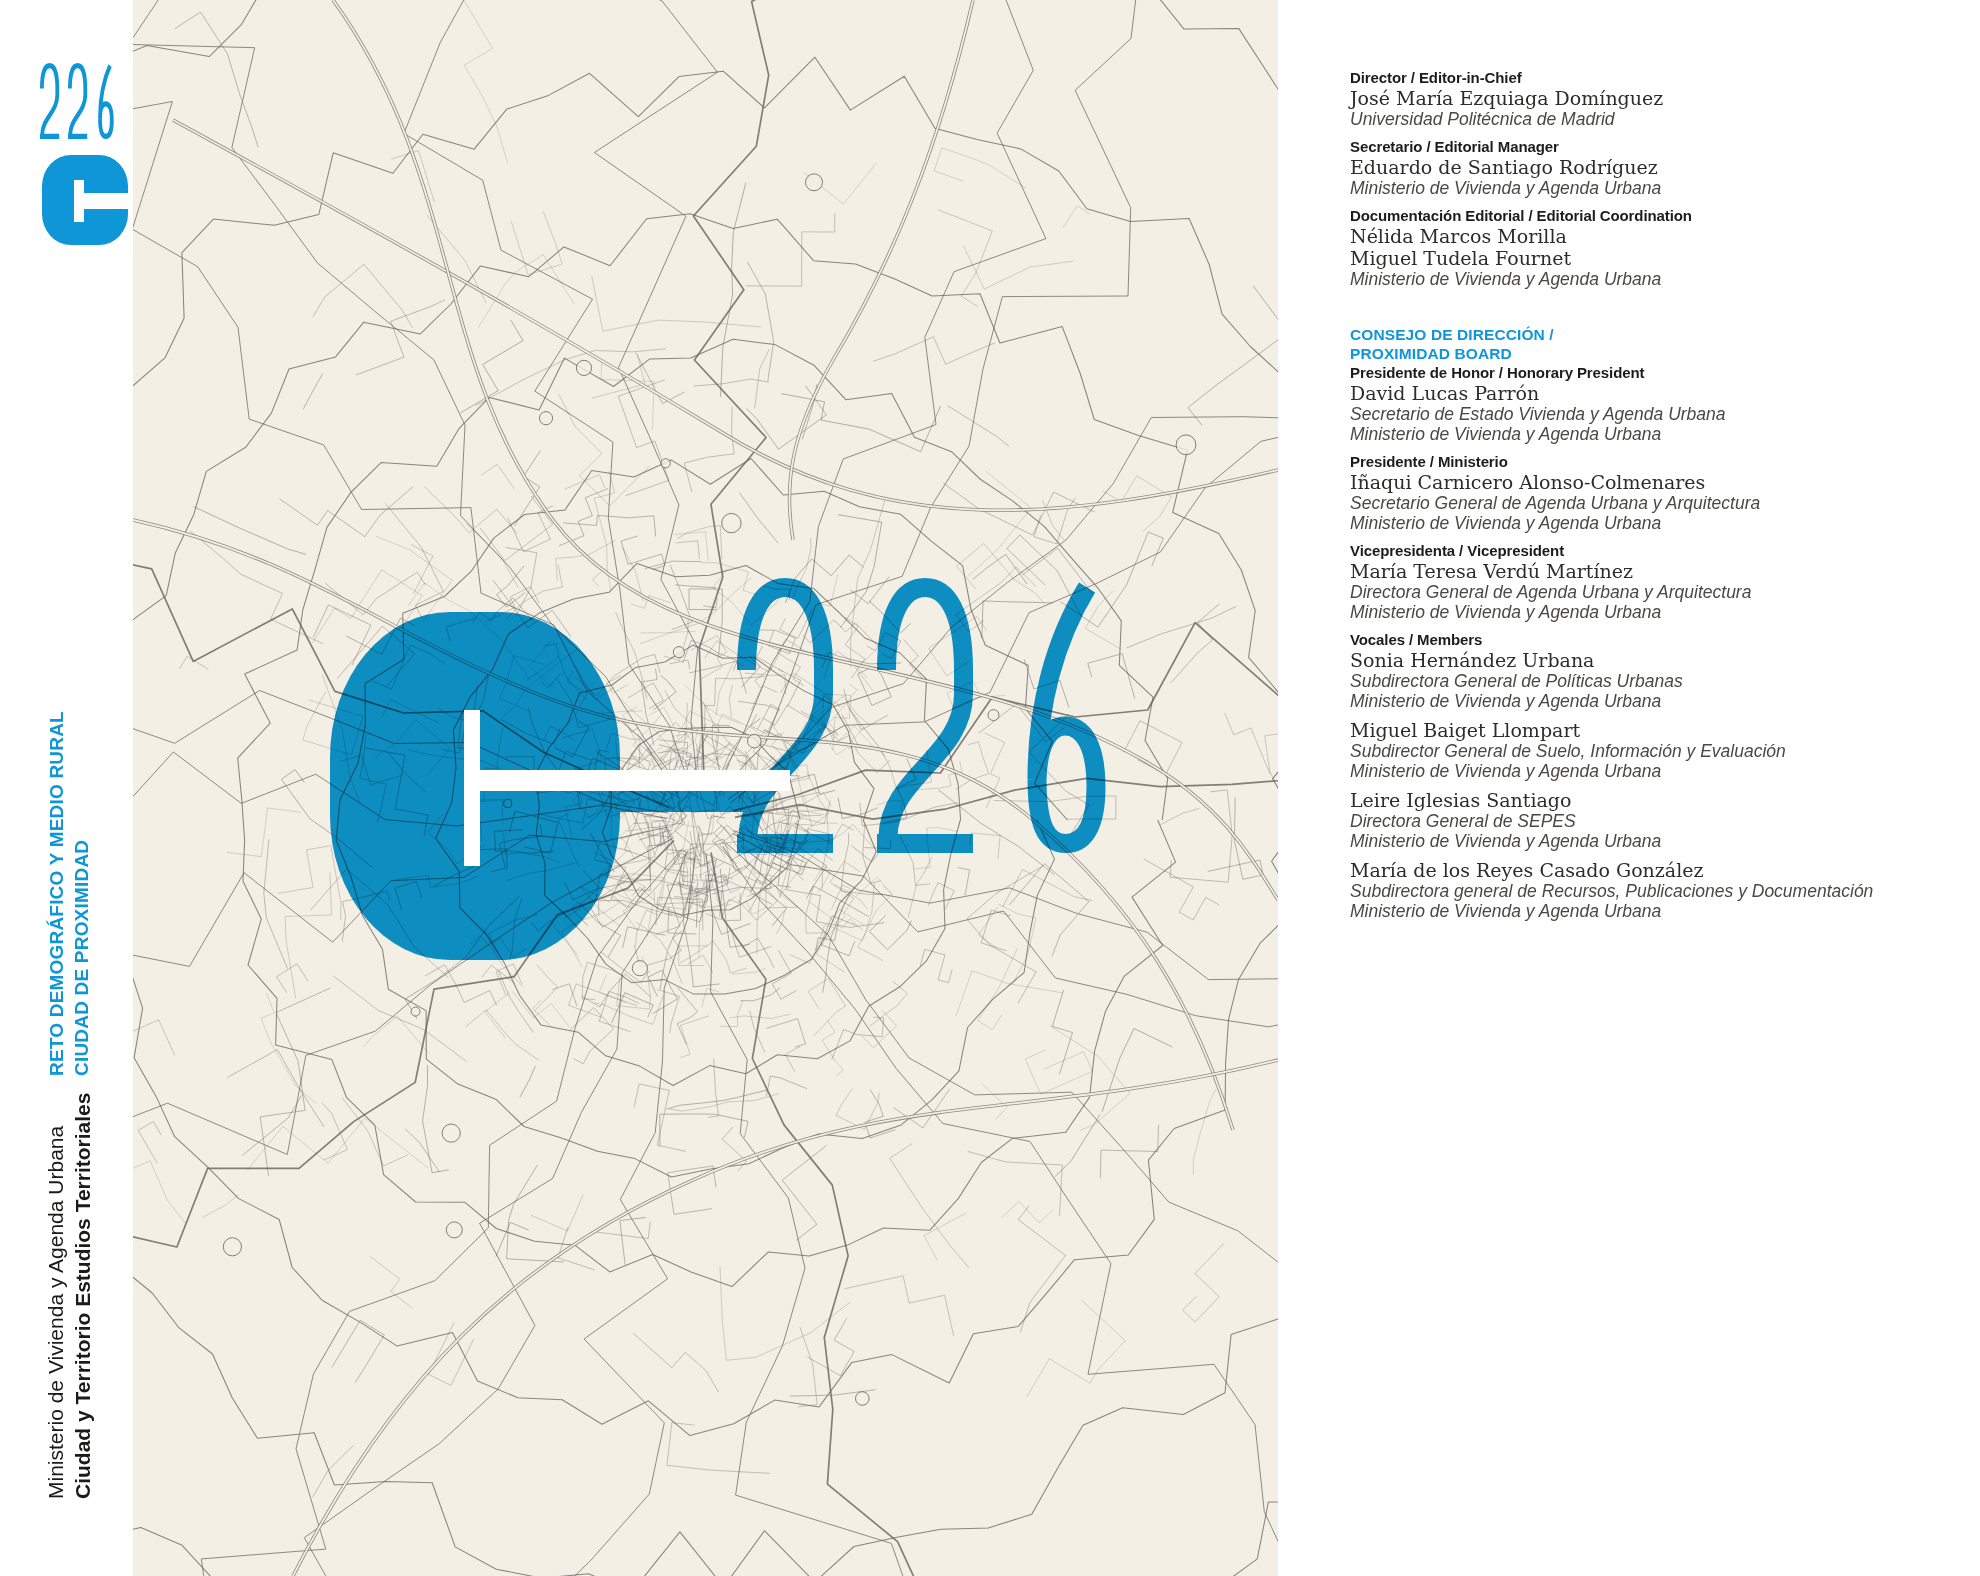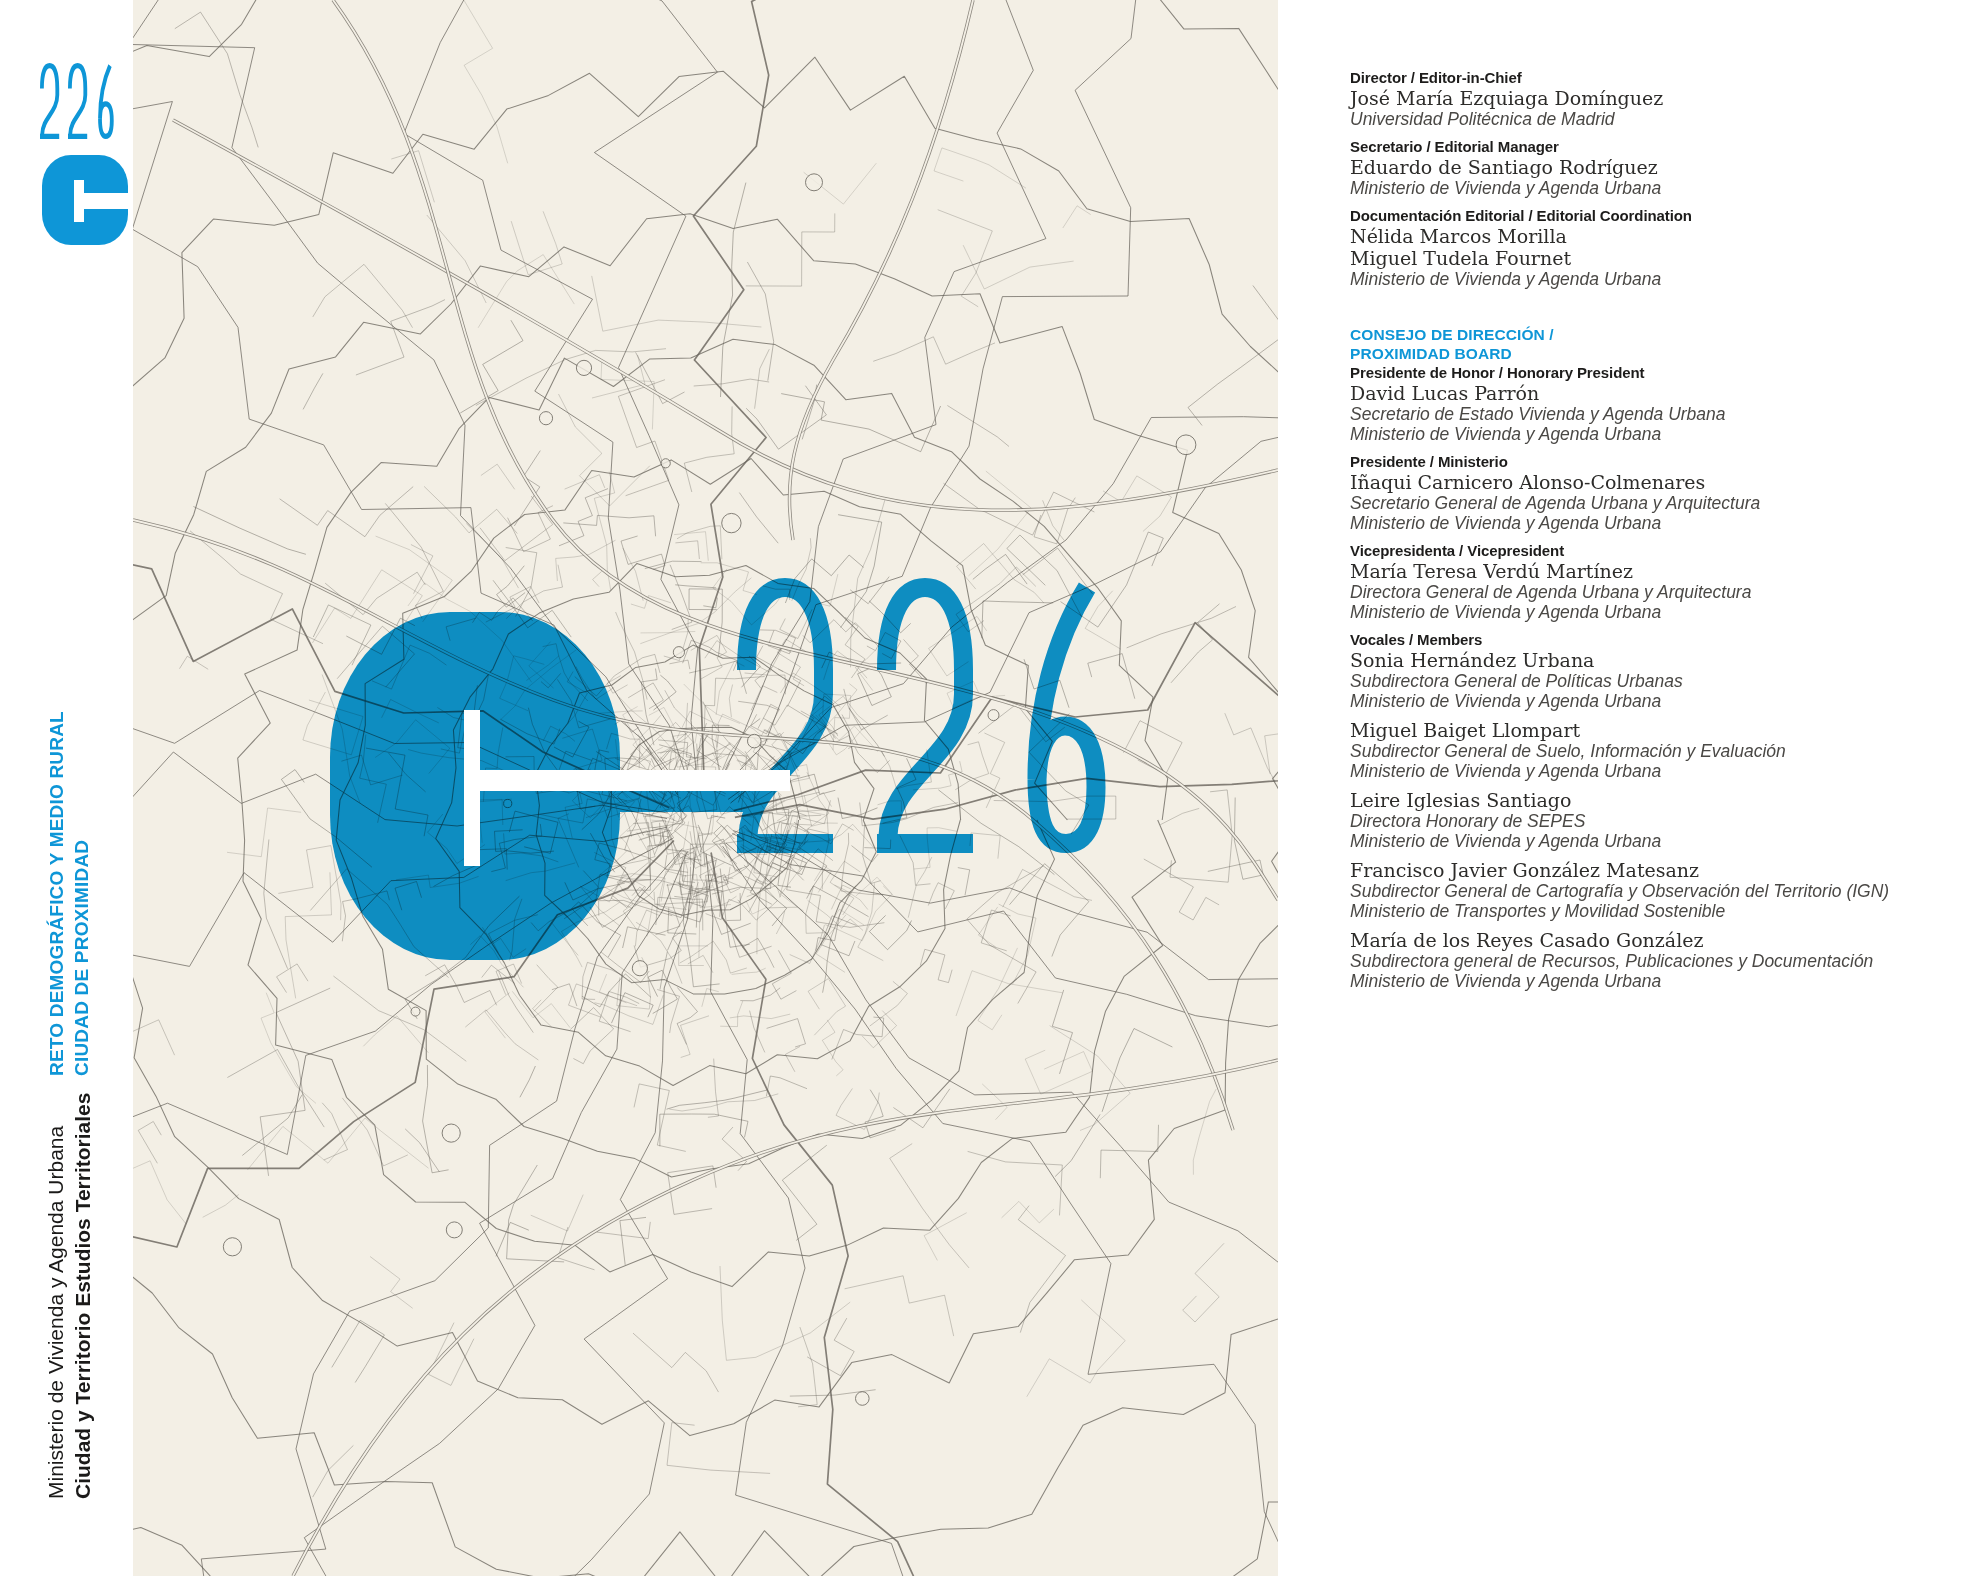--- a/index.html
+++ b/index.html
@@ -804,27 +804,22 @@
           <div class="cred-aff">Subdirectora General de Políticas Urbanas</div>
           <div class="cred-aff">Ministerio de Vivienda y Agenda Urbana</div>
         </div>
         <div class="cred-block">
           <div class="cred-name">Miguel Baiget Llompart</div>
           <div class="cred-aff">Subdirector General de Suelo, Información y Evaluación</div>
           <div class="cred-aff">Ministerio de Vivienda y Agenda Urbana</div>
         </div>
         <div class="cred-block">
           <div class="cred-name">Leire Iglesias Santiago</div>
-          <div class="cred-aff">Directora Honorary de SEPES</div>
+          <div class="cred-aff">Directora General de SEPES</div>
           <div class="cred-aff">Ministerio de Vivienda y Agenda Urbana</div>
-        </div>
-        <div class="cred-block">
-          <div class="cred-name">Francisco Javier González Matesanz</div>
-          <div class="cred-aff">Subdirector General de Cartografía y Observación del Territorio (IGN)</div>
-          <div class="cred-aff">Ministerio de Transportes y Movilidad Sostenible</div>
         </div>
         <div class="cred-block">
           <div class="cred-name">María de los Reyes Casado González</div>
           <div class="cred-aff">Subdirectora general de Recursos, Publicaciones y Documentación</div>
           <div class="cred-aff">Ministerio de Vivienda y Agenda Urbana</div>
         </div>
       </div>
   </div>
 
 </div>

